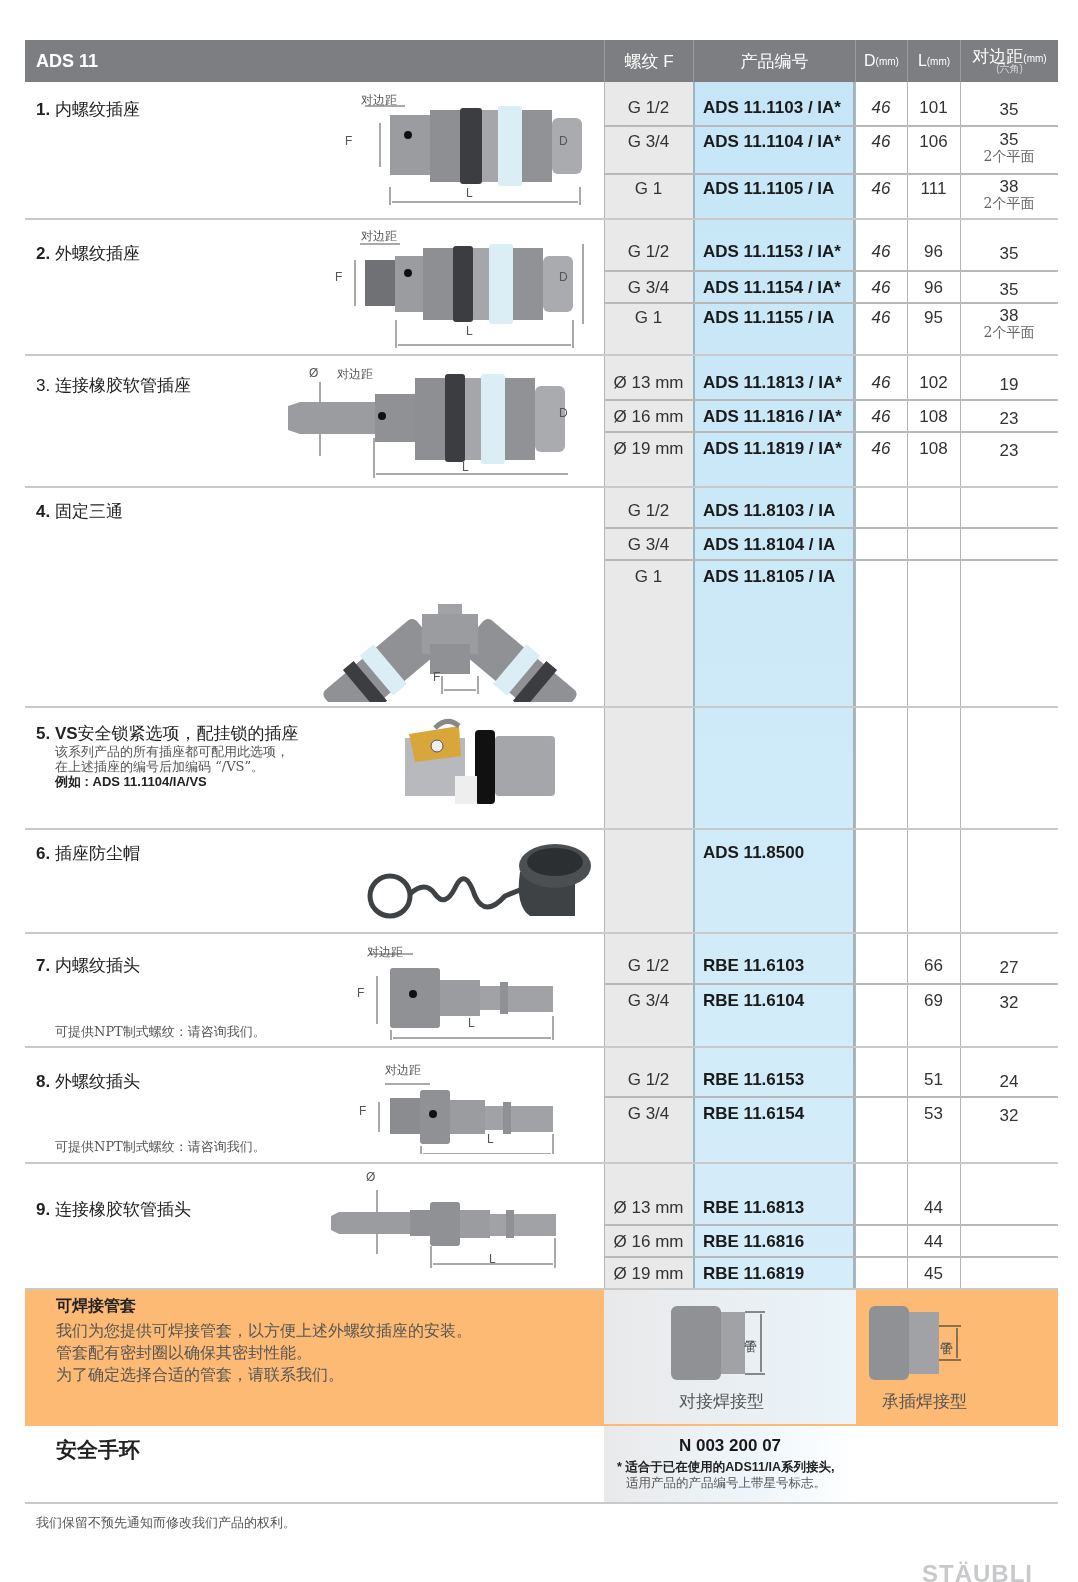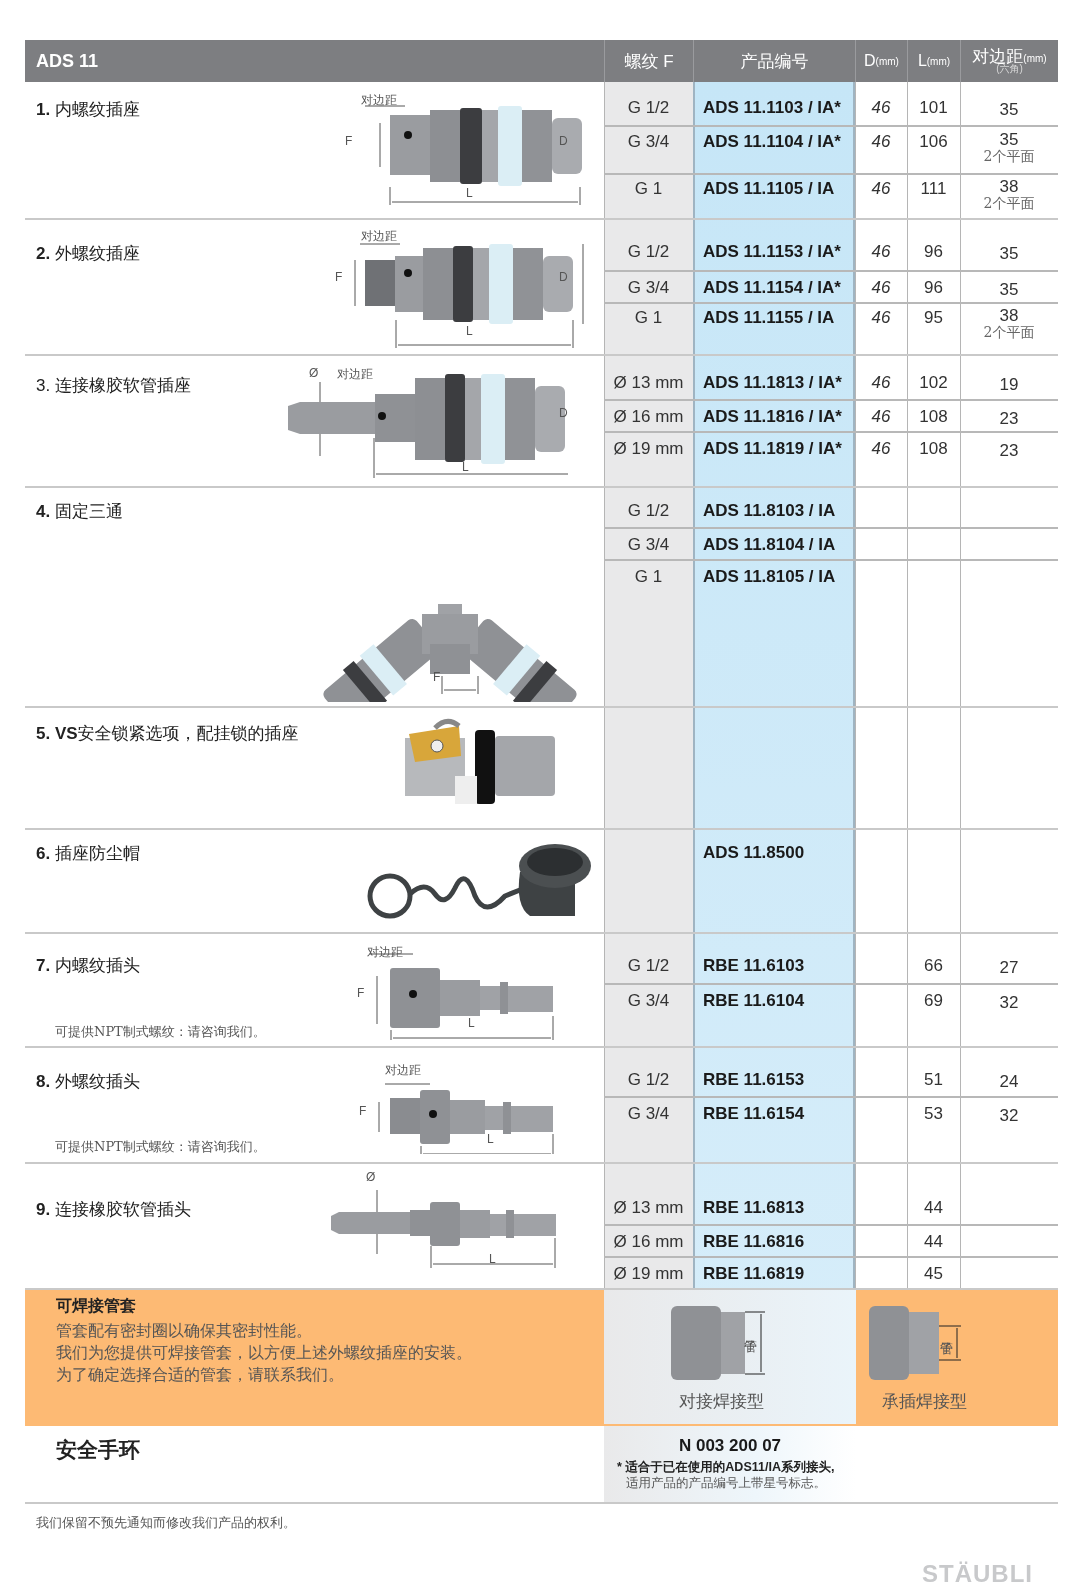--- a/index.html
+++ b/index.html
@@ -262,20 +262,25 @@
     <div class="cell c-thread">G 3/4</div>
     <div class="cell c-code">ADS 11.8104 / IA</div>
   </div>
   <div class="row sep" style="top:519px">
     <div class="cell c-thread">G 1</div>
     <div class="cell c-code">ADS 11.8105 / IA</div>
   </div>
 
   <div class="sect" style="top:668px;height:122px">
     <div class="sect-title" style="top:14px"><b>5.</b> <b>VS</b><span>安全锁紧选项，配挂锁的插座</span></div>
+    <div class="note" style="left:30px;top:36px;font-size:13px;line-height:15px">
+      <div>该系列产品的所有插座都可配用此选项，</div>
+      <div>在上述插座的编号后加编码 “/VS”。</div>
+      <div style="font-weight:bold;color:#222;font-family:'Liberation Sans',sans-serif">例如 : ADS 11.1104/IA/VS</div>
+    </div>
     <svg class="img" style="left:370px;top:8px" width="170" height="100">
       <path d="M10 22 L70 22 L70 80 L10 80 Z" fill="#b7b9bc"></path>
       <path d="M14 18 L64 10 L66 40 L20 46 Z" fill="#d8a63a"></path>
       <circle cx="42" cy="30" r="6" fill="#eee" stroke="#555"></circle>
       <path d="M40 12 Q52 0 64 10" fill="none" stroke="#888" stroke-width="5"></path>
       <rect x="80" y="14" width="20" height="74" rx="4" fill="#111"></rect>
       <rect x="100" y="20" width="60" height="60" rx="4" fill="#a4a6aa"></rect>
       <rect x="60" y="60" width="22" height="28" fill="#eee"></rect>
     </svg>
   </div>
@@ -400,22 +405,22 @@
   </div>
   <div class="row sep" style="top:1216px">
     <div class="cell c-thread">Ø 19 mm</div>
     <div class="cell c-code">RBE 11.6819</div>
     <div class="cell c-l">45</div>
   </div>
 
   <div class="sect" style="top:1250px;height:152px;background:#fdba74">
     <div class="sect-title" style="left:31px;top:6px;font-weight:bold;font-size:16px">可焊接管套</div>
     <div style="position:absolute;left:31px;top:30px;font-size:16px;line-height:22px;color:#555;font-family:'DejaVu Serif',serif">
+      <div>我们为您提供可焊接管套，以方便上述外螺纹插座的安装。</div>
       <div>管套配有密封圈以确保其密封性能。</div>
-      <div>我们为您提供可焊接管套，以方便上述外螺纹插座的安装。</div>
       <div>为了确定选择合适的管套，请联系我们。</div>
     </div>
     <div style="position:absolute;left:579px;top:0;width:252px;height:134px;background:linear-gradient(90deg,#e9e9ea,#eaf4fa)"></div>
     <svg class="img" style="left:640px;top:12px" width="110" height="80">
       <rect x="6" y="4" width="50" height="74" rx="6" fill="#8f9195"></rect>
       <rect x="56" y="10" width="24" height="62" fill="#a0a2a6"></rect>
       <line x1="80" y1="10" x2="100" y2="10" stroke="#222"></line>
       <line x1="80" y1="72" x2="100" y2="72" stroke="#222"></line>
       <line x1="96" y1="12" x2="96" y2="70" stroke="#222"></line>
     </svg>

